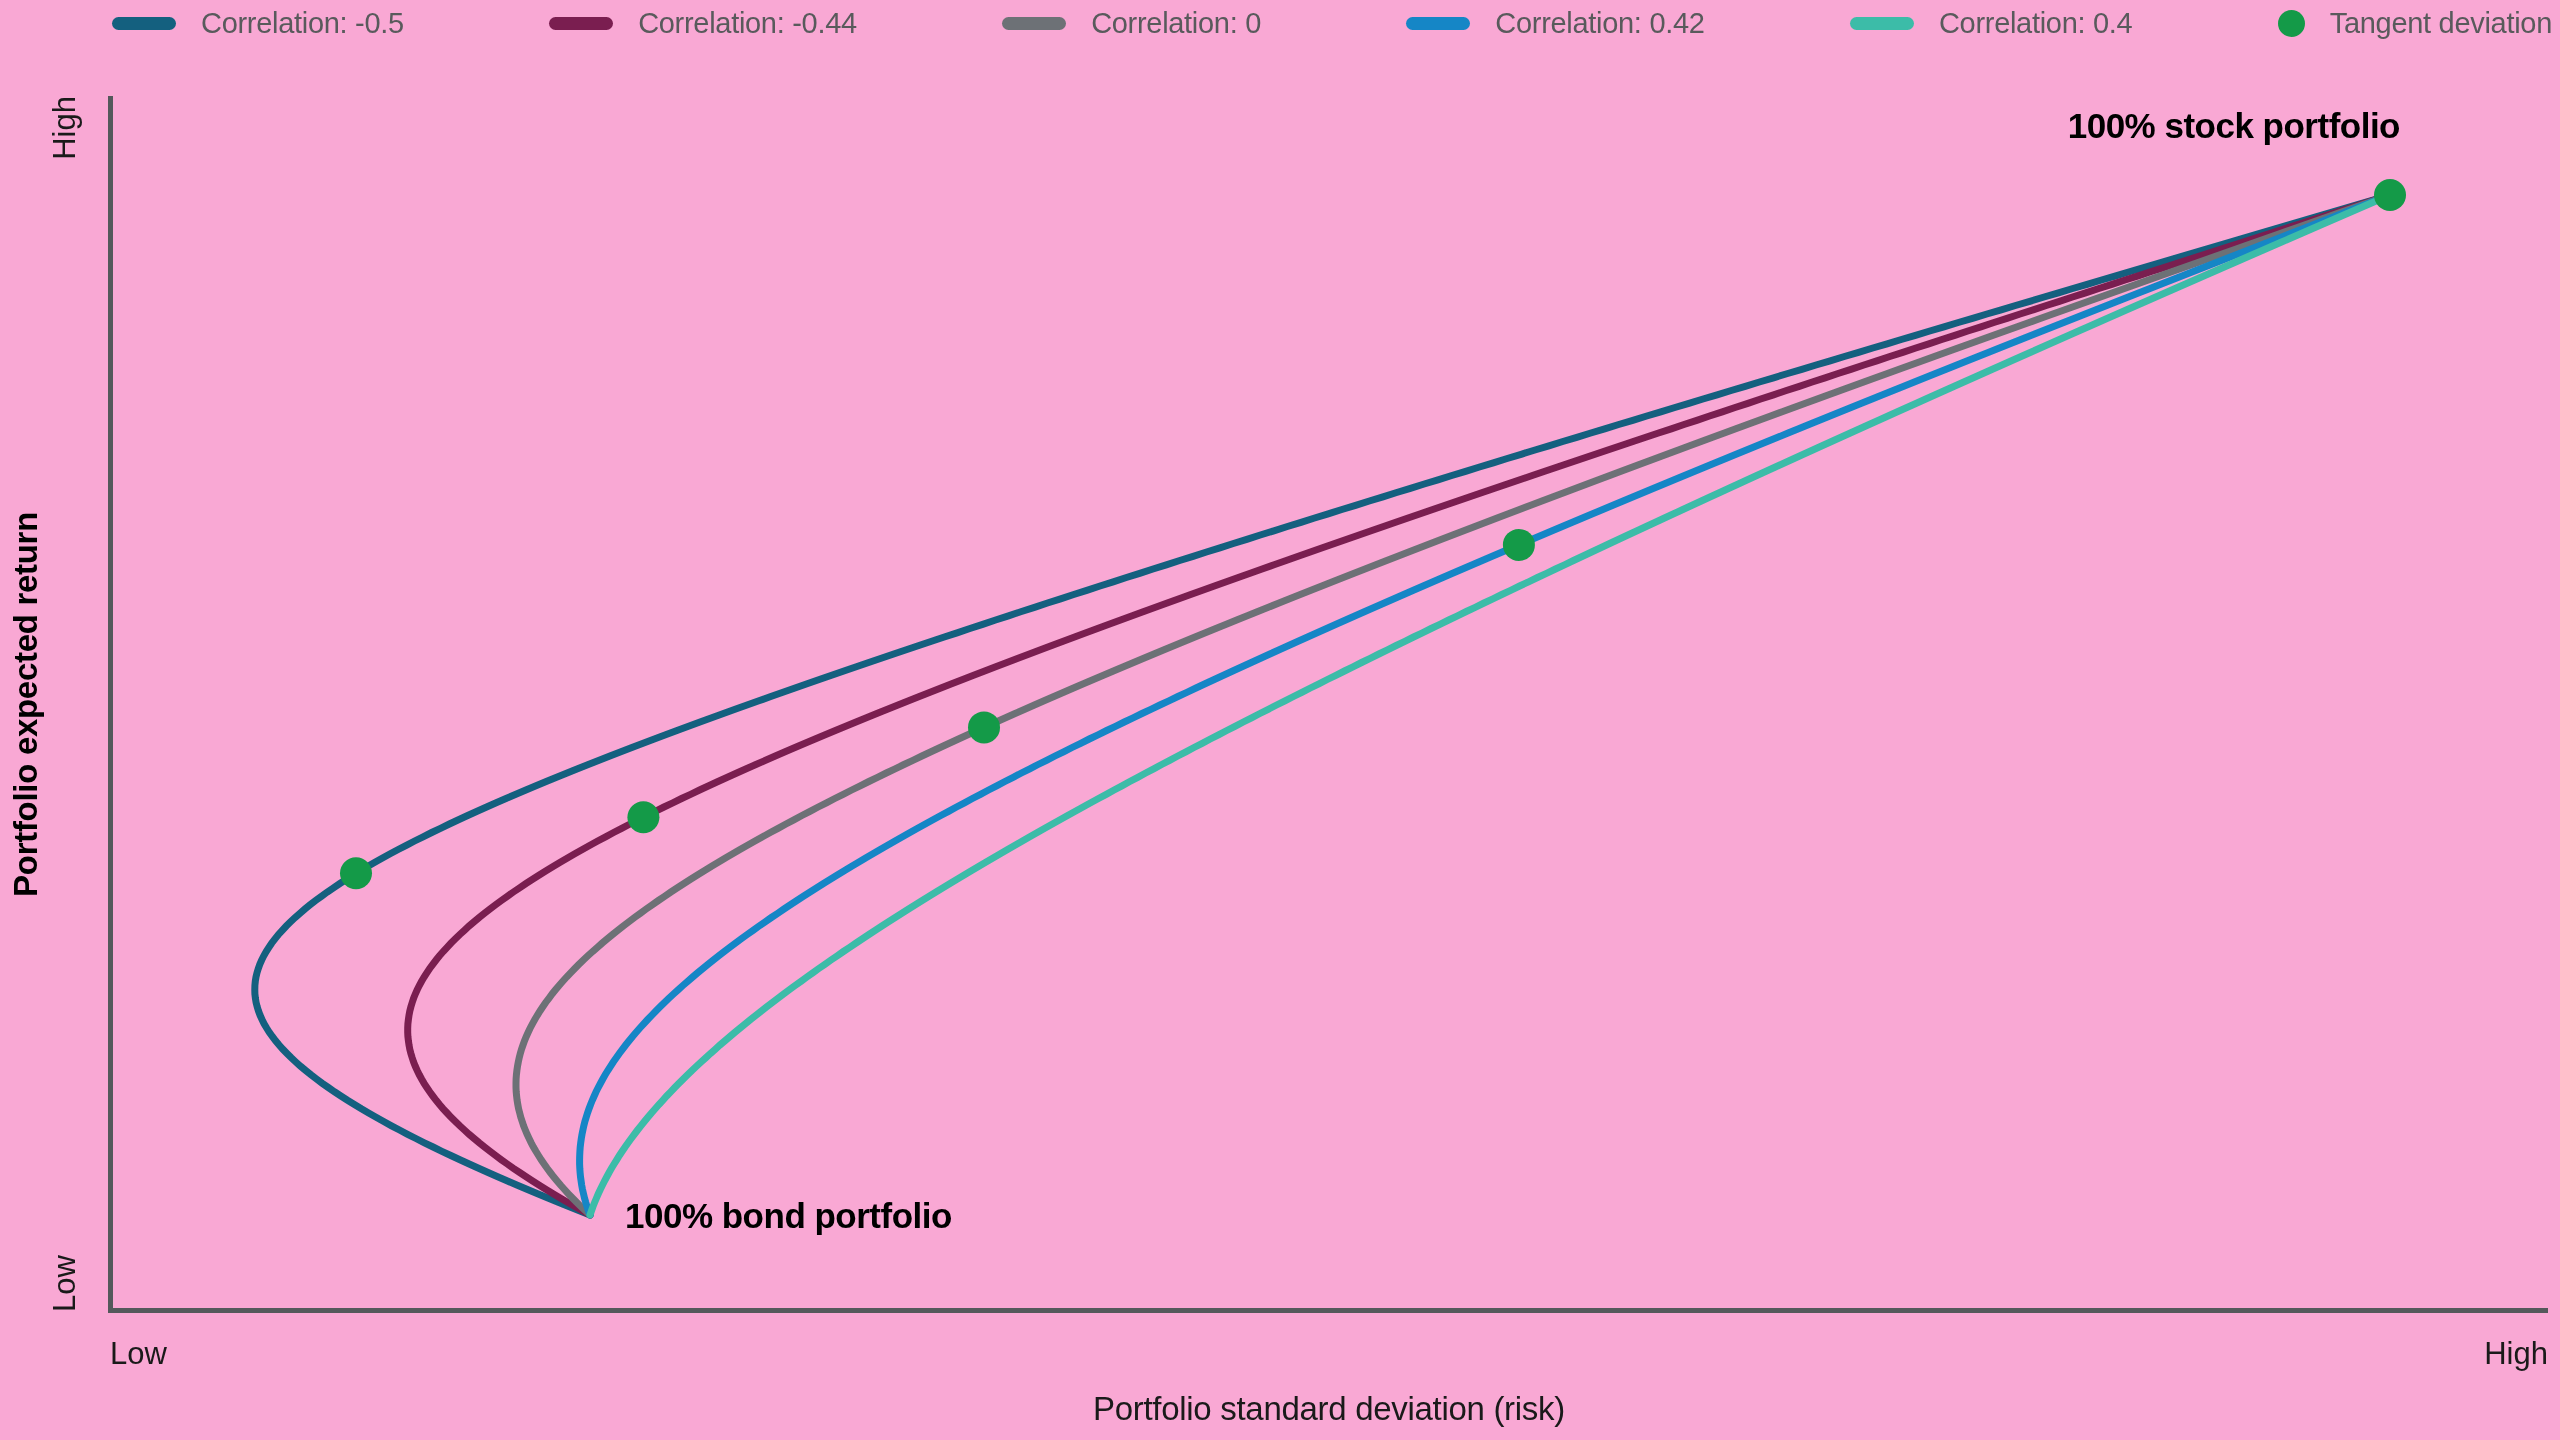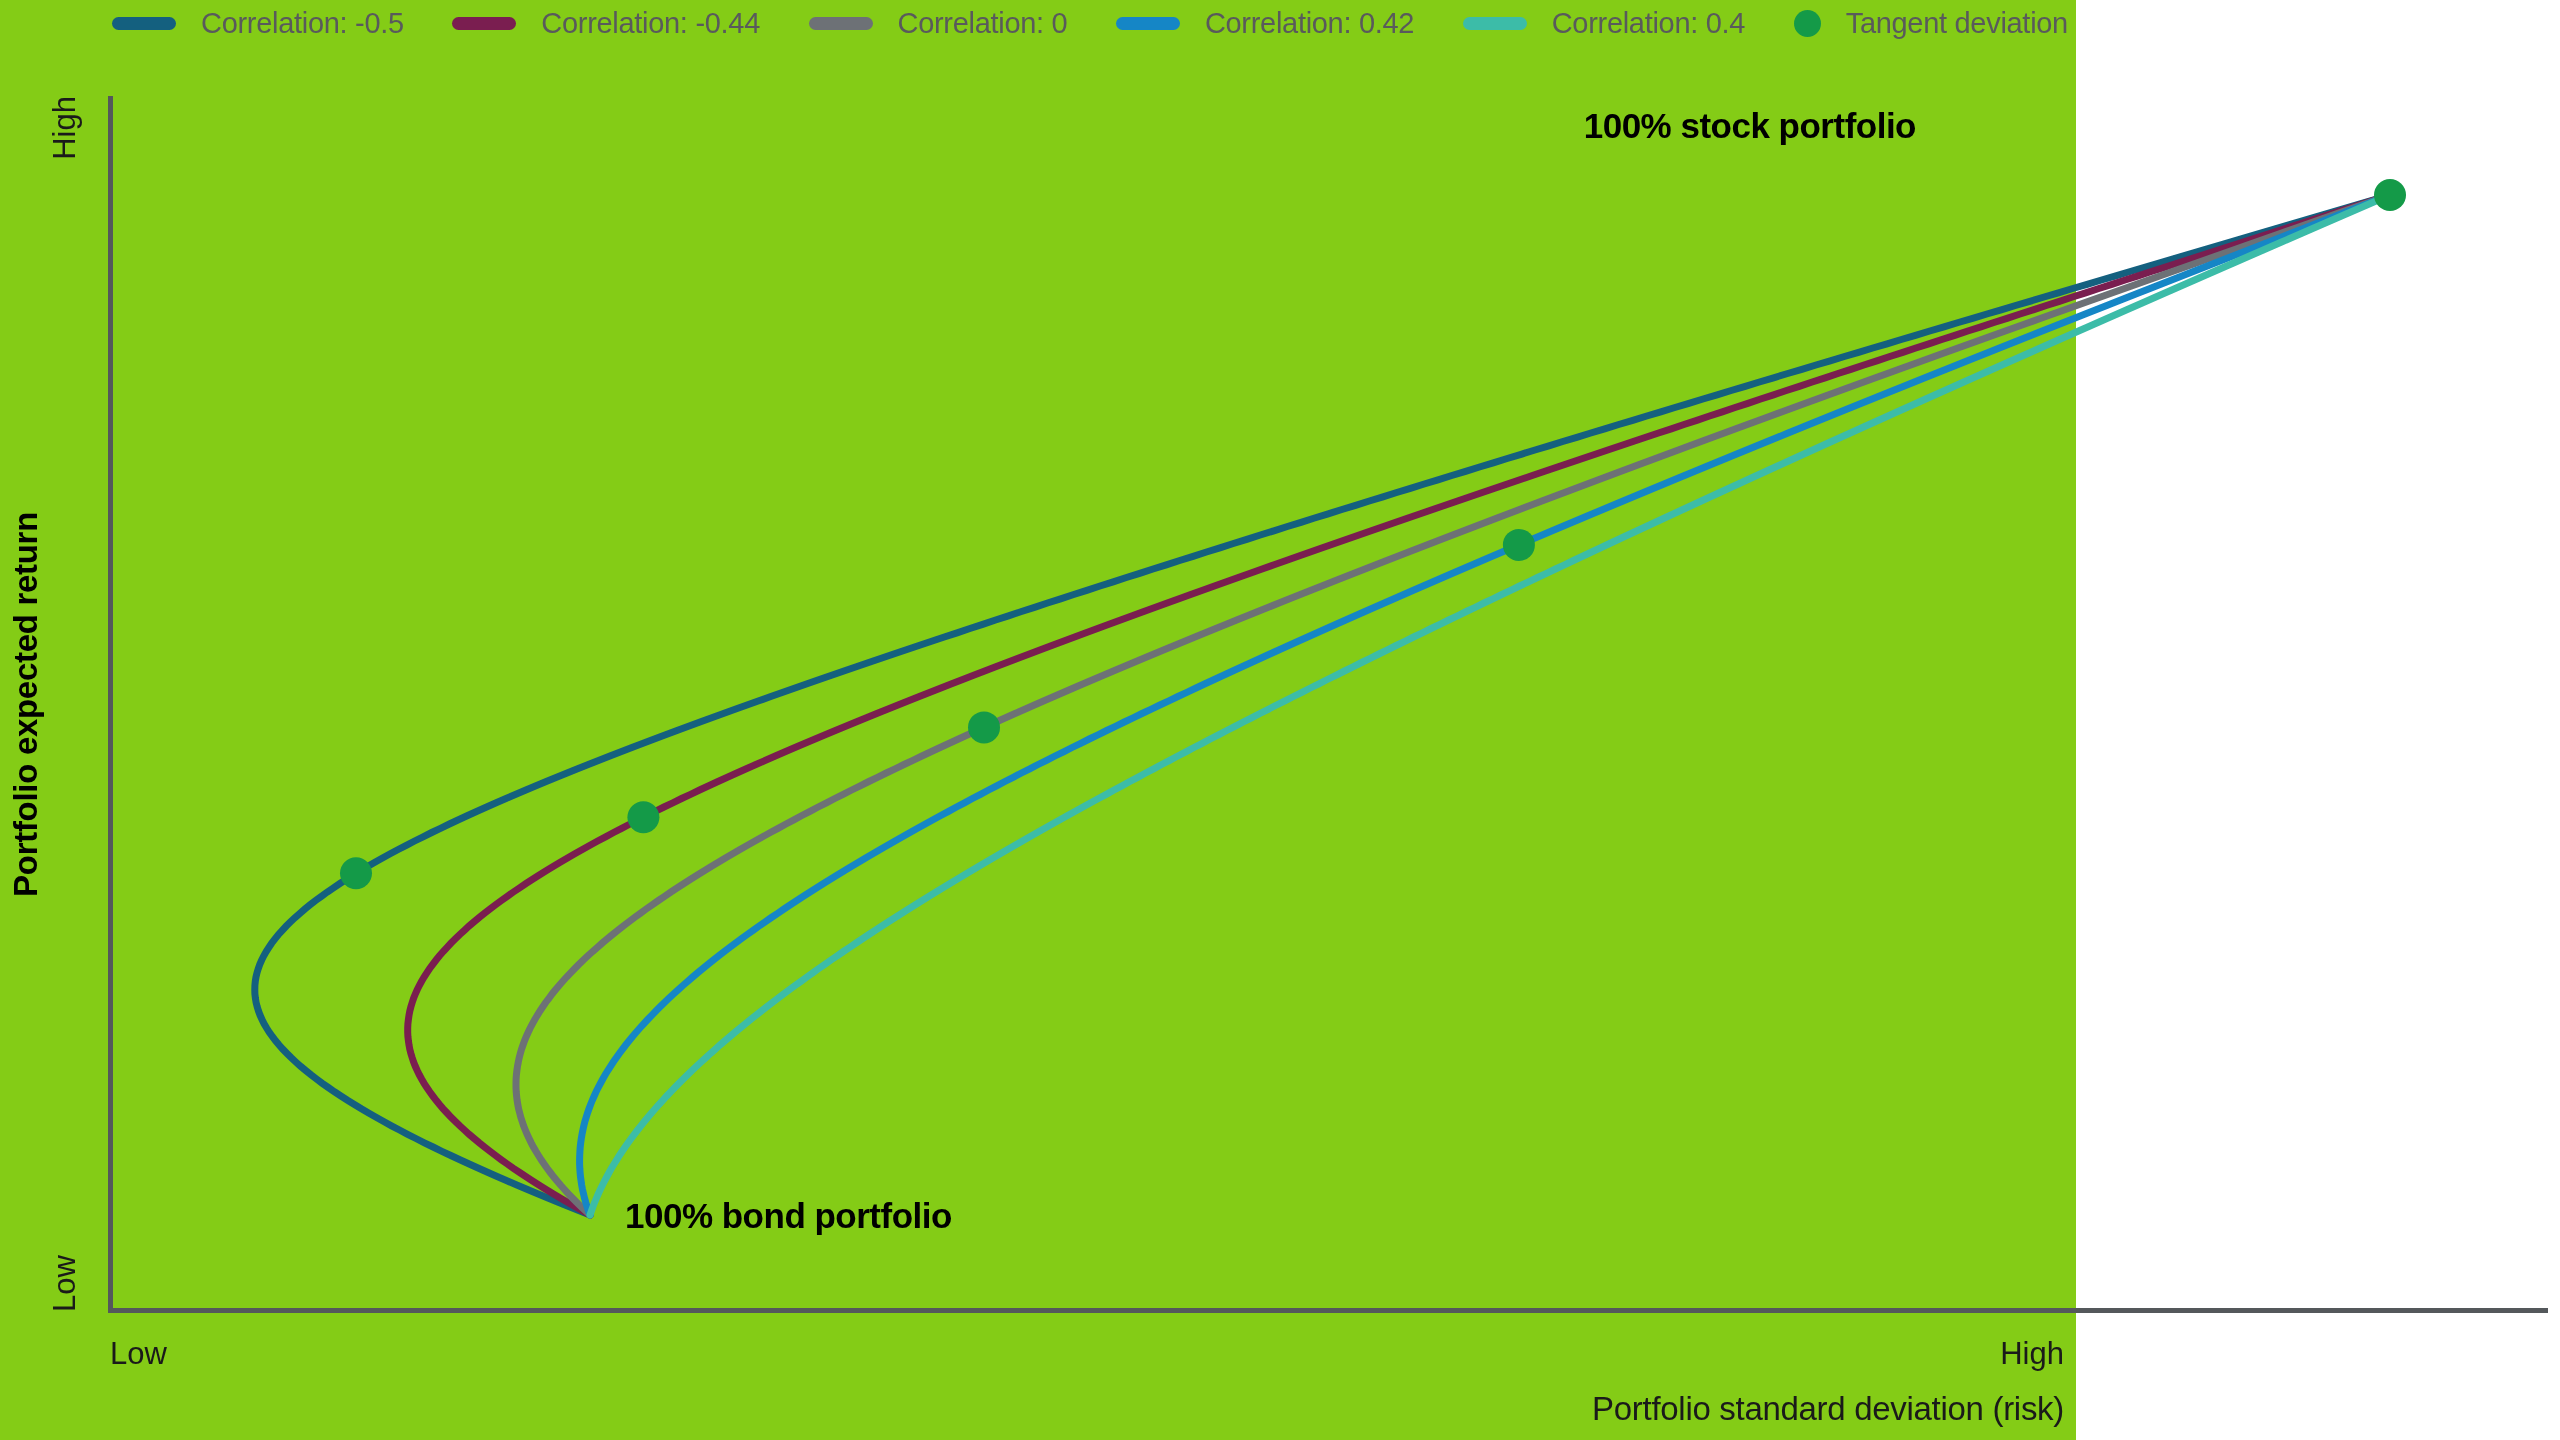--- a/index.html
+++ b/index.html
@@ -1,18 +1,18 @@
 <!DOCTYPE html>
 <html><head>
 <meta charset="utf-8">
 <style>
   html,body{margin:0;padding:0;background:#ffffff;}
   body{width:2560px;height:1440px;overflow:hidden;
        font-family:"Liberation Sans","DejaVu Sans",sans-serif;}
-  #stage{position:relative;width:2076px;height:1440px;background:#84cc16;}
+  #stage{position:relative;width:2560px;height:1440px;background:#f9a8d4;}
 
   
   #legend{position:absolute;left:112px;right:8px;top:2px;height:42px;
           display:flex;justify-content:space-between;align-items:center;}
   .legend-item{display:flex;align-items:center;gap:25px;}
   .legend-label{font-size:29px;color:#595a5c;letter-spacing:-0.3px;white-space:nowrap;}
   .swatch-line{width:64px;height:13px;border-radius:7px;flex:0 0 auto;}
   .swatch-dot{width:27px;height:27px;border-radius:50%;flex:0 0 auto;}
 
   
@@ -22,21 +22,21 @@
   .vtext{writing-mode:vertical-rl;transform:rotate(180deg);white-space:nowrap;}
   #y-ticks{position:absolute;left:44px;top:96px;height:1216px;width:42px;
            display:flex;flex-direction:column;justify-content:space-between;align-items:center;}
   #y-ticks .tick{font-size:31px;color:#1a1a1a;}
   #y-title-wrap{position:absolute;left:4px;top:96px;height:1216px;width:44px;
                 display:flex;align-items:center;justify-content:center;}
   #y-title{font-size:33px;font-weight:bold;color:#000;letter-spacing:-0.3px;}
   #x-ticks{position:absolute;left:110px;right:12px;top:1336px;
            display:flex;justify-content:space-between;}
   #x-ticks .tick{font-size:31px;color:#1a1a1a;}
-  #x-title{position:absolute;left:110px;right:12px;top:1390px;text-align:right;
+  #x-title{position:absolute;left:110px;right:12px;top:1390px;text-align:center;
            font-size:33px;color:#1a1a1a;letter-spacing:-0.3px;}
 
   
   .annotation{position:absolute;font-weight:bold;color:#000;font-size:35px;
               letter-spacing:-0.5px;white-space:nowrap;}
   #ann-stock{right:160px;top:106px;}
   #ann-bond{left:625px;top:1196px;}
 </style>
 </head>
 <body>

